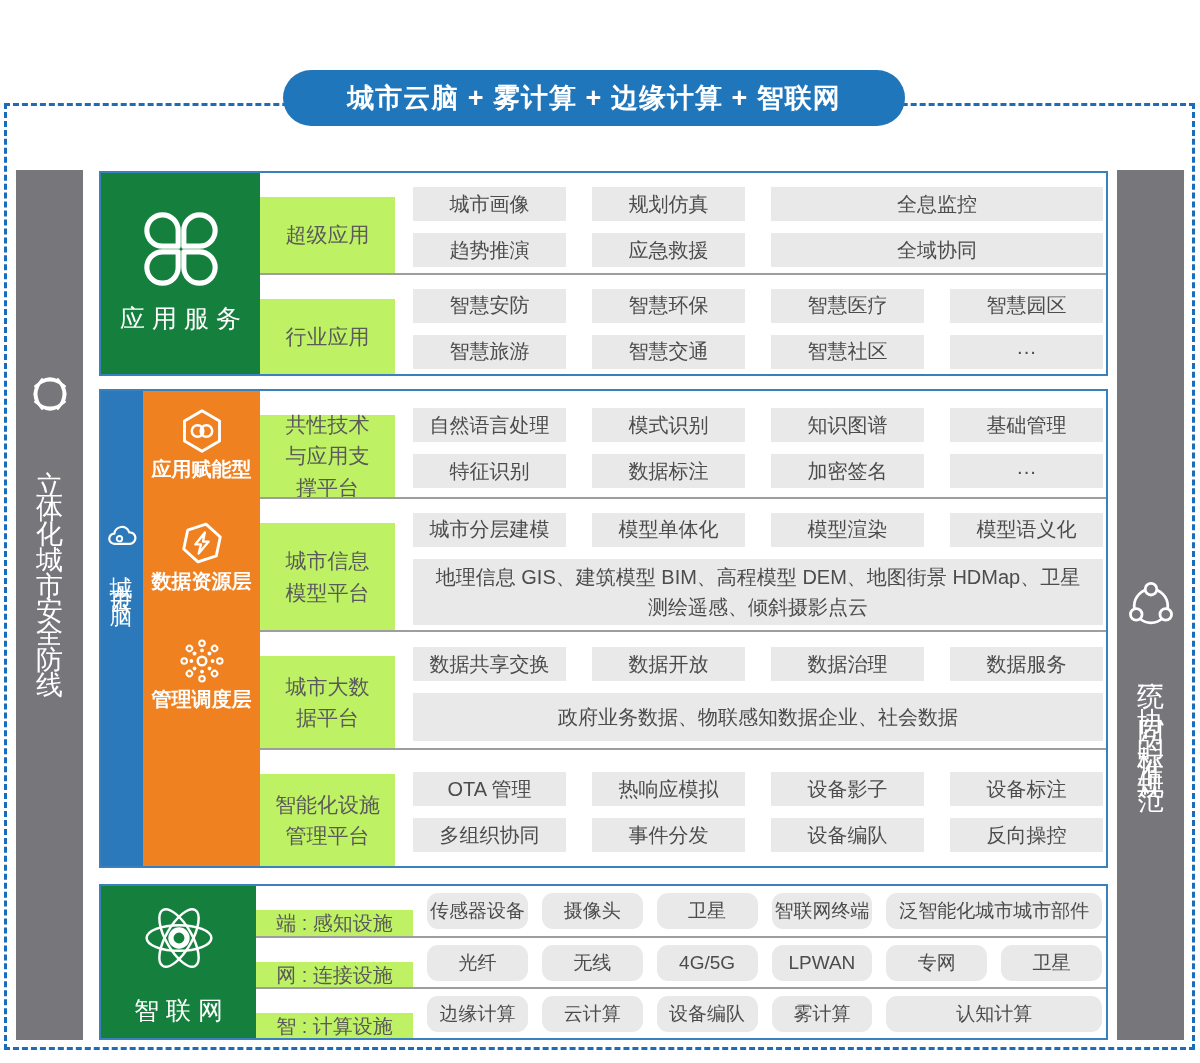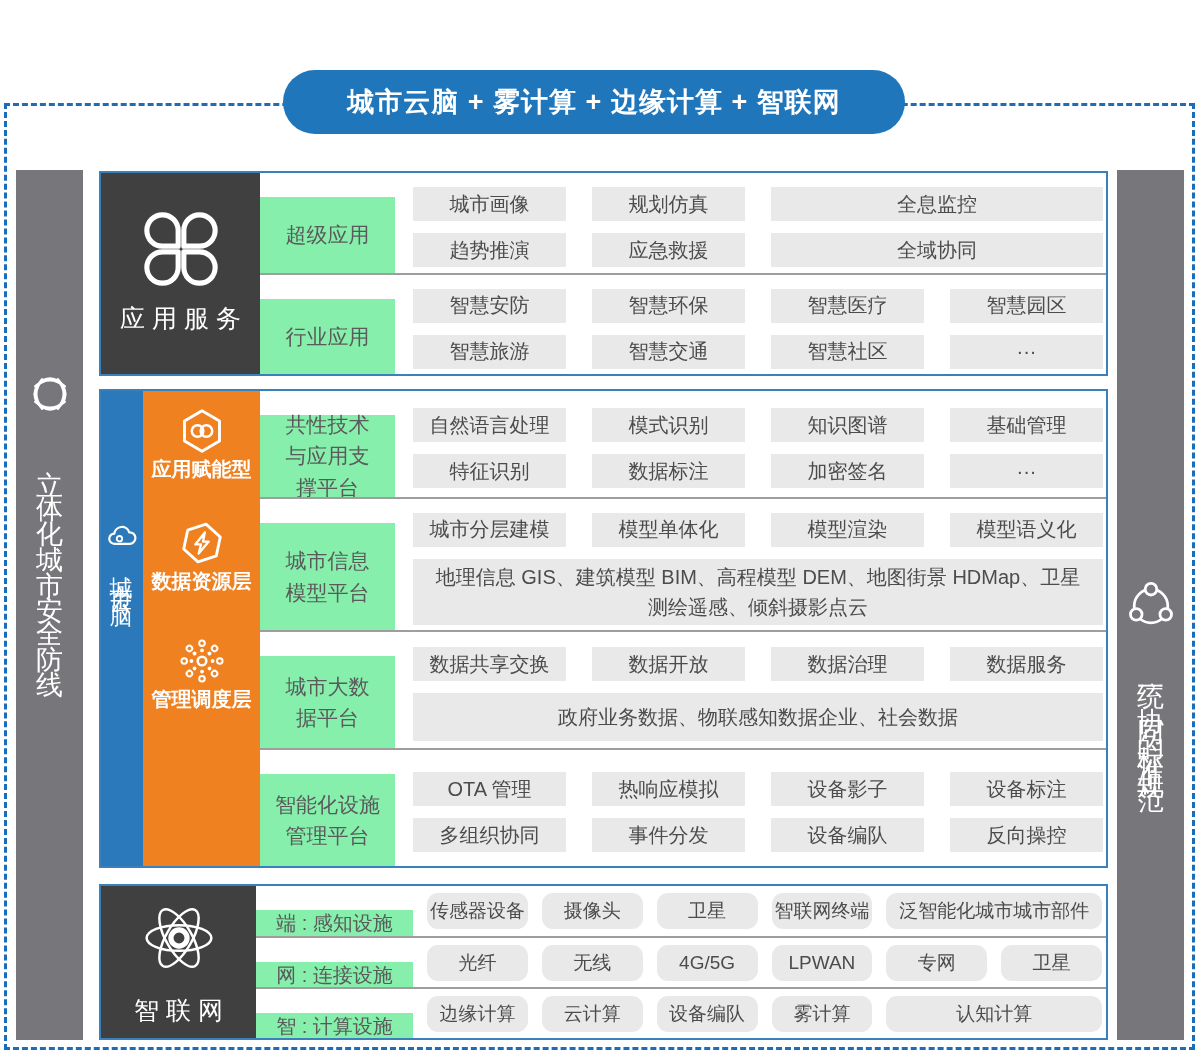--- a/index.html
+++ b/index.html
@@ -7,21 +7,21 @@
     width:1200px;height:1063px;position:relative;background:#fff;
     font-family:"Liberation Sans","DejaVu Sans",sans-serif;overflow:hidden;
   }
   
   .frame{
     position:absolute;left:4px;top:103px;right:5px;bottom:13px;
     border:3px dashed #1a6dba;box-sizing:border-box;z-index:0;
   }
   
   .banner{
-    position:absolute;top:70px;left:283px;width:622px;height:64px;z-index:5;
+    position:absolute;top:70px;left:283px;width:622px;height:56px;z-index:5;
     background:#2076bb;border-radius:33px;color:#fff;
     display:flex;align-items:center;justify-content:center;
     font-size:27px;font-weight:bold;letter-spacing:1px;
   }
   
   .side-bar{
     position:absolute;top:170px;width:67px;height:870px;background:#77777b;
     color:#fff;display:flex;flex-direction:column;align-items:center;
     box-sizing:border-box;z-index:2;
   }
@@ -34,42 +34,42 @@
   .main{position:absolute;left:99px;top:171px;width:1009px;z-index:2;}
   .section{
     border:2px solid #3a80bc;box-sizing:border-box;background:#fff;
     display:flex;align-items:stretch;
   }
   #app-services{height:205px;margin-bottom:13px;}
   #city-brain{height:479px;margin-bottom:16px;}
   #iot{height:156px;}
   
   .block-blue{
-    background:#404040;color:#fff;flex-shrink:0;
+    background:#15803d;color:#fff;flex-shrink:0;
     display:flex;flex-direction:column;align-items:center;justify-content:center;gap:16px;
   }
   #app-services .block-blue{width:159px;}
   #iot .block-blue{width:155px;}
   .block-title{font-size:25px;letter-spacing:7px;padding-left:7px;}
   
   .brain-strip{
     width:42px;background:#2b79ba;color:#fff;flex-shrink:0;
     display:flex;flex-direction:column;align-items:center;
     padding-top:133px;box-sizing:border-box;
   }
   .strip-text{writing-mode:vertical-rl;font-size:23px;letter-spacing:9px;margin-top:8px;}
   .orange-col{width:117px;background:#f08120;color:#fff;flex-shrink:0;display:flex;flex-direction:column;}
   .orange-cell{display:flex;flex-direction:column;align-items:center;justify-content:center;gap:0;box-sizing:border-box;}
   .orange-label{font-size:20px;font-weight:bold;white-space:nowrap;}
   
   .rows-col{flex:1;display:flex;flex-direction:column;min-width:0;}
   .row{display:flex;box-sizing:border-box;min-width:0;}
   .row + .row{border-top:2px solid #9e9e9e;}
   .label-cell{
-    width:135px;flex-shrink:0;background:#86efac;color:#5a5a5a;
+    width:135px;flex-shrink:0;background:#bef264;color:#5a5a5a;
     display:flex;align-items:center;justify-content:center;text-align:center;
     font-size:21px;line-height:1.5;white-space:pre-line;margin-top:24px;
   }
   #iot .label-cell{width:157px;font-size:20px;white-space:nowrap;}
   .chips{
     flex:1;display:grid;grid-template-columns:repeat(4,1fr);
     column-gap:26px;row-gap:12px;align-content:center;
     padding:8px 3px 0 18px;min-width:0;
   }
   .chips.six{grid-template-columns:repeat(6,1fr);column-gap:14px;padding:0 4px 0 14px;}

